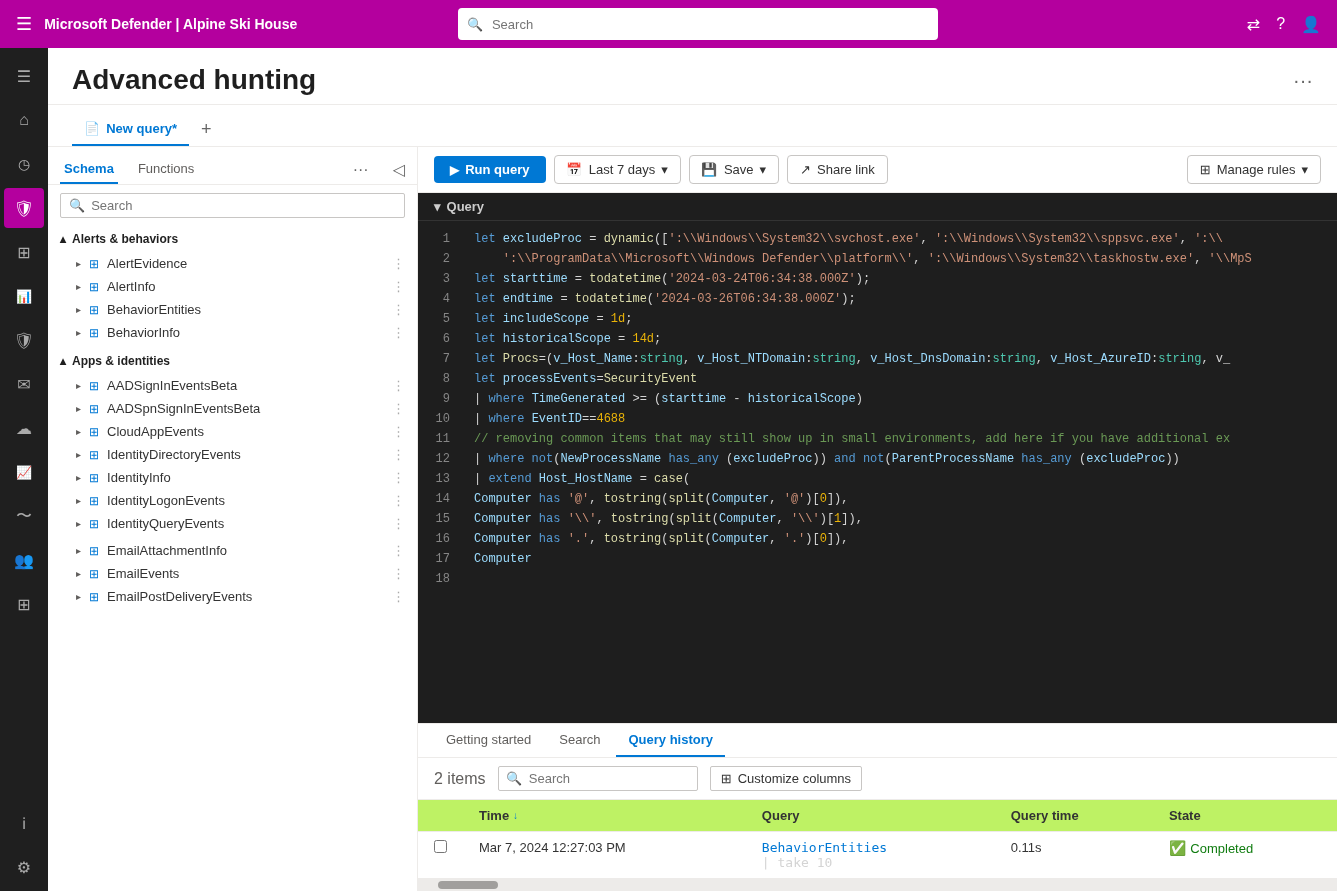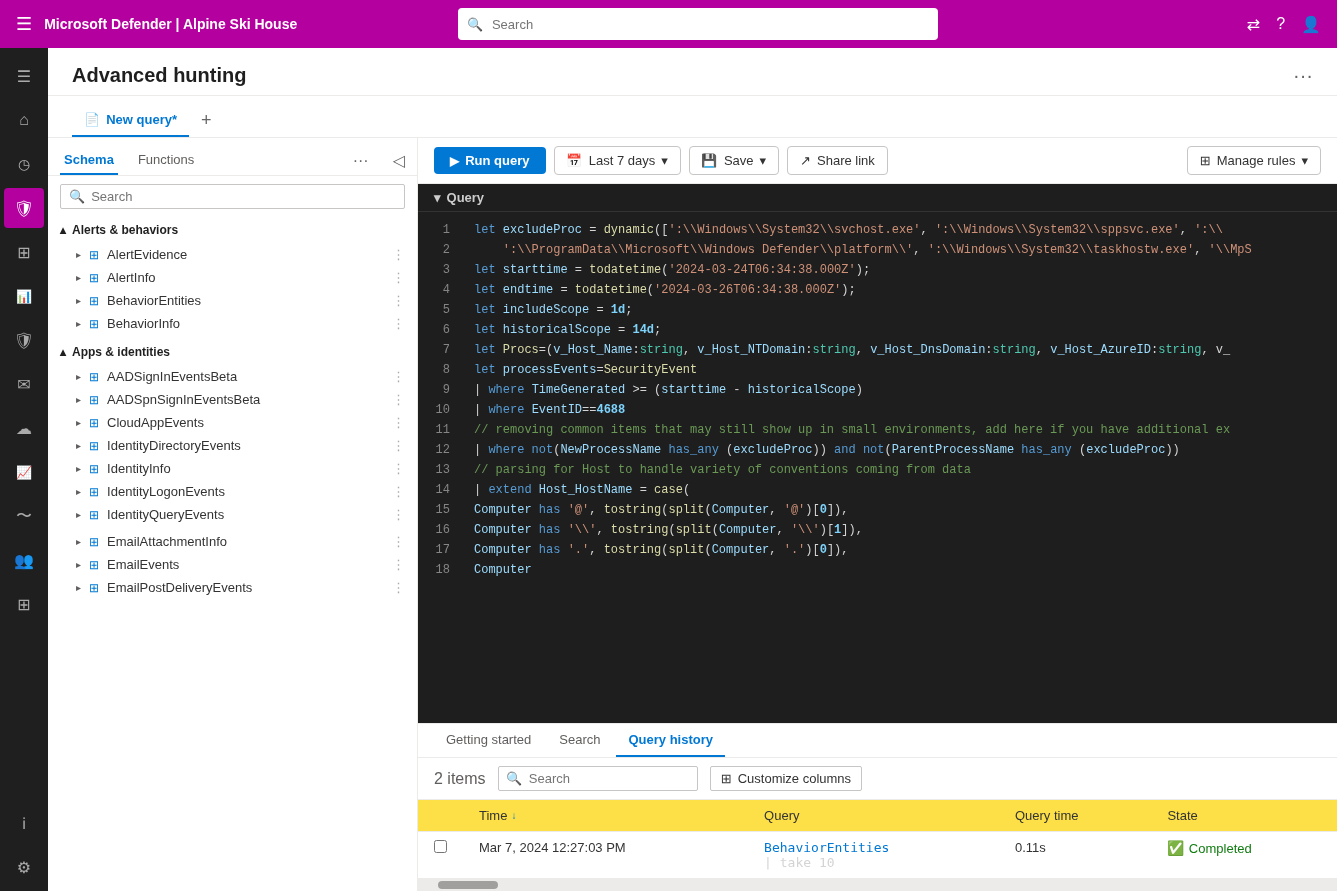--- a/index.html
+++ b/index.html
@@ -18,21 +18,21 @@
     
     .sidenav { width: 48px; background: #1f1f1f; display: flex; flex-direction: column; align-items: center; padding-top: 8px; gap: 4px; flex-shrink: 0; }
     .sidenav-item { width: 40px; height: 40px; display: flex; align-items: center; justify-content: center; color: #aaa; cursor: pointer; border-radius: 4px; font-size: 16px; }
     .sidenav-item.active { background: #b4009e; color: white; }
 
     
     .content { flex: 1; display: flex; flex-direction: column; overflow: hidden; background: white; }
 
     
     .page-header { padding: 16px 24px 8px; display: flex; align-items: center; justify-content: space-between; border-bottom: 1px solid #edebe9; }
-    .page-title { font-size: 20px; font-weight: 600; color: #1f1f1f; }
+    .page-title { font-size: 28px; font-weight: 600; color: #1f1f1f; }
     .page-more { font-size: 20px; color: #666; cursor: pointer; }
 
     
     .tabs-row { padding: 8px 24px 0; display: flex; align-items: center; gap: 8px; border-bottom: 1px solid #edebe9; }
     .tab { display: flex; align-items: center; gap: 6px; padding: 8px 12px; cursor: pointer; border-bottom: 2px solid transparent; font-size: 13px; color: #605e5c; }
     .tab.active { border-bottom: 2px solid #0078d4; color: #0078d4; font-weight: 600; }
     .tab-add { background: none; border: none; font-size: 18px; color: #666; cursor: pointer; padding: 4px; }
 
     
     .workspace { display: flex; flex: 1; overflow: hidden; }
@@ -74,37 +74,37 @@
     .code-header-title { color: #ccc; font-size: 13px; font-weight: 600; display: flex; align-items: center; gap: 6px; cursor: pointer; }
     .code-body { flex: 1; overflow: hidden; display: flex; font-family: 'Consolas', 'Courier New', monospace; font-size: 12px; }
     .line-numbers { padding: 8px 8px 8px 16px; color: #858585; text-align: right; line-height: 20px; user-select: none; min-width: 40px; }
     .code-content { padding: 8px 16px; flex: 1; overflow-x: hidden; line-height: 20px; color: #d4d4d4; white-space: pre; }
     .c-blue { color: #569cd6; }
     .c-yellow { color: #dcdcaa; }
     .c-green { color: #6a9955; }
     .c-cyan { color: #4ec9b0; }
     .c-string { color: #ce9178; }
     .c-var { color: #9cdcfe; }
-    .c-num { color: #7dd3fc; font-weight: bold; }
+    .c-num { color: #eab308; }
 
     
     .bottom-section { flex-shrink: 0; border-top: 1px solid #edebe9; background: white; display: flex; flex-direction: column; max-height: 320px; }
     .bottom-tabs { display: flex; align-items: center; padding: 0 16px; border-bottom: 1px solid #edebe9; gap: 4px; }
     .bottom-tab { padding: 8px 12px; font-size: 13px; color: #605e5c; cursor: pointer; border-bottom: 2px solid transparent; }
     .bottom-tab.active { color: #0078d4; border-bottom: 2px solid #0078d4; font-weight: 600; }
 
     .bottom-toolbar { display: flex; align-items: center; padding: 8px 16px; gap: 12px; border-bottom: 1px solid #edebe9; }
     .items-count { font-size: 16px; color: #605e5c; }
     .bottom-search { display: flex; align-items: center; border: 1px solid #c8c6c4; border-radius: 2px; padding: 4px 8px; gap: 6px; }
     .bottom-search input { border: none; outline: none; font-size: 13px; width: 160px; }
     .btn-customize { background: white; border: 1px solid #c8c6c4; padding: 4px 10px; border-radius: 2px; cursor: pointer; font-size: 13px; color: #333; display: flex; align-items: center; gap: 6px; }
 
     
     .results-table { width: 100%; border-collapse: collapse; }
-    .results-table th { padding: 8px 16px; text-align: left; font-weight: 400; color: #333; border-bottom: 1px solid #edebe9; font-size: 13px; background: #fde047; white-space: nowrap; }
+    .results-table th { padding: 8px 16px; text-align: left; font-weight: 700; color: #333; border-bottom: 1px solid #edebe9; font-size: 13px; background: #bef264; white-space: nowrap; }
     .results-table td { padding: 8px 16px; border-bottom: 1px solid #edebe9; font-size: 13px; vertical-align: top; }
     .th-sort { display: flex; align-items: center; gap: 4px; cursor: pointer; }
     .sort-icon { color: #0078d4; font-size: 10px; }
     .checkbox-cell { width: 32px; }
     .query-cell { font-family: monospace; }
     .query-text { color: #0078d4; }
     .query-pipe { color: #d4d4d4; }
     .status-completed { display: flex; align-items: center; gap: 4px; color: #107c10; }
     .status-icon { font-size: 14px; }
     .scrollbar-h { height: 12px; background: #edebe9; display: flex; align-items: center; }
@@ -369,21 +369,20 @@
 <span class="c-blue">let</span> <span class="c-var">starttime</span> = <span class="c-yellow">todatetime</span>(<span class="c-string">'2024-03-24T06:34:38.000Z'</span>);
 <span class="c-blue">let</span> <span class="c-var">endtime</span> = <span class="c-yellow">todatetime</span>(<span class="c-string">'2024-03-26T06:34:38.000Z'</span>);
 <span class="c-blue">let</span> <span class="c-var">includeScope</span> = <span class="c-num">1d</span>;
 <span class="c-blue">let</span> <span class="c-var">historicalScope</span> = <span class="c-num">14d</span>;
 <span class="c-blue">let</span> <span class="c-yellow">Procs</span>=(<span class="c-var">v_Host_Name</span>:<span class="c-cyan">string</span>, <span class="c-var">v_Host_NTDomain</span>:<span class="c-cyan">string</span>, <span class="c-var">v_Host_DnsDomain</span>:<span class="c-cyan">string</span>, <span class="c-var">v_Host_AzureID</span>:<span class="c-cyan">string</span>, v_
 <span class="c-blue">let</span> <span class="c-var">processEvents</span>=<span class="c-yellow">SecurityEvent</span>
 | <span class="c-blue">where</span> <span class="c-var">TimeGenerated</span> &gt;= (<span class="c-var">starttime</span> - <span class="c-var">historicalScope</span>)
 | <span class="c-blue">where</span> <span class="c-var">EventID</span>==<span class="c-num">4688</span>
 <span class="c-green">// removing common items that may still show up in small environments, add here if you have additional ex</span>
 | <span class="c-blue">where not</span>(<span class="c-var">NewProcessName</span> <span class="c-blue">has_any</span> (<span class="c-var">excludeProc</span>)) <span class="c-blue">and not</span>(<span class="c-var">ParentProcessName</span> <span class="c-blue">has_any</span> (<span class="c-var">excludeProc</span>))
-<span class="c-green">// parsing for Host to handle variety of conventions coming from data</span>
 | <span class="c-blue">extend</span> <span class="c-var">Host_HostName</span> = <span class="c-yellow">case</span>(
 <span class="c-var">Computer</span> <span class="c-blue">has</span> <span class="c-string">'@'</span>, <span class="c-yellow">tostring</span>(<span class="c-yellow">split</span>(<span class="c-var">Computer</span>, <span class="c-string">'@'</span>)[<span class="c-num">0</span>]),
 <span class="c-var">Computer</span> <span class="c-blue">has</span> <span class="c-string">'\\'</span>, <span class="c-yellow">tostring</span>(<span class="c-yellow">split</span>(<span class="c-var">Computer</span>, <span class="c-string">'\\'</span>)[<span class="c-num">1</span>]),
 <span class="c-var">Computer</span> <span class="c-blue">has</span> <span class="c-string">'.'</span>, <span class="c-yellow">tostring</span>(<span class="c-yellow">split</span>(<span class="c-var">Computer</span>, <span class="c-string">'.'</span>)[<span class="c-num">0</span>]),
 <span class="c-var">Computer</span></div>
           </div>
         </div>
 
         <div class="bottom-section">
           <div class="bottom-tabs">

